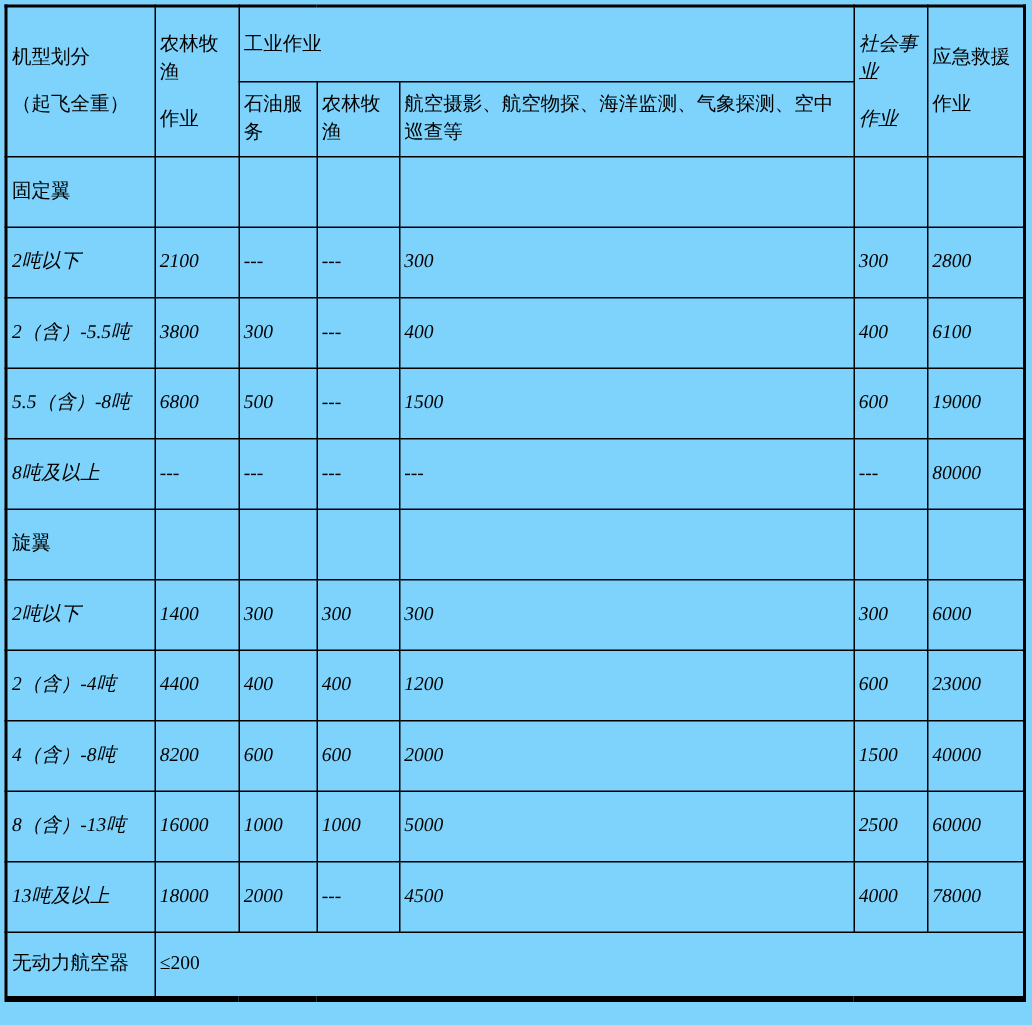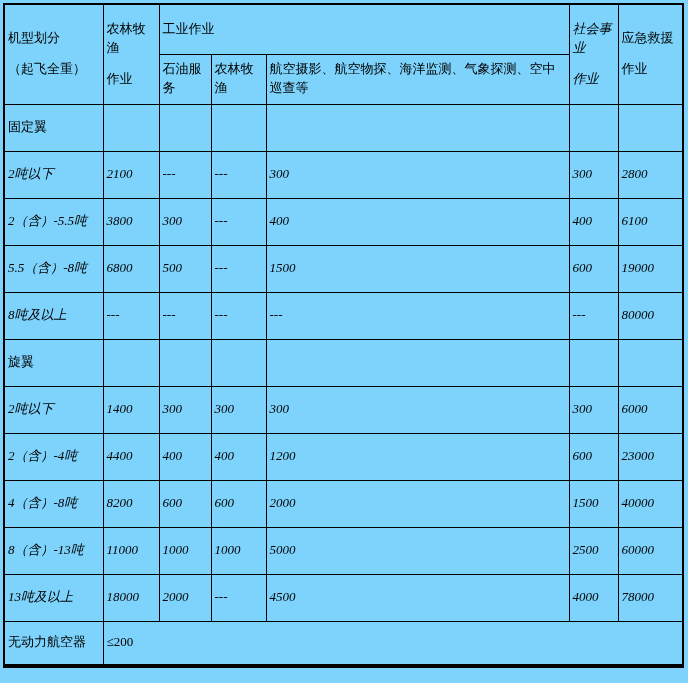--- a/index.html
+++ b/index.html
@@ -161,21 +161,21 @@
           <td>4（含）-8吨</td>
           <td>8200</td>
           <td>600</td>
           <td>600</td>
           <td>2000</td>
           <td>1500</td>
           <td>40000</td>
         </tr>
         <tr class="data-row">
           <td>8（含）-13吨</td>
-          <td>11000</td>
+          <td>16000</td>
           <td>1000</td>
           <td>1000</td>
           <td>5000</td>
           <td>2500</td>
           <td>60000</td>
         </tr>
         <tr class="data-row">
           <td>13吨及以上</td>
           <td>18000</td>
           <td>2000</td>

